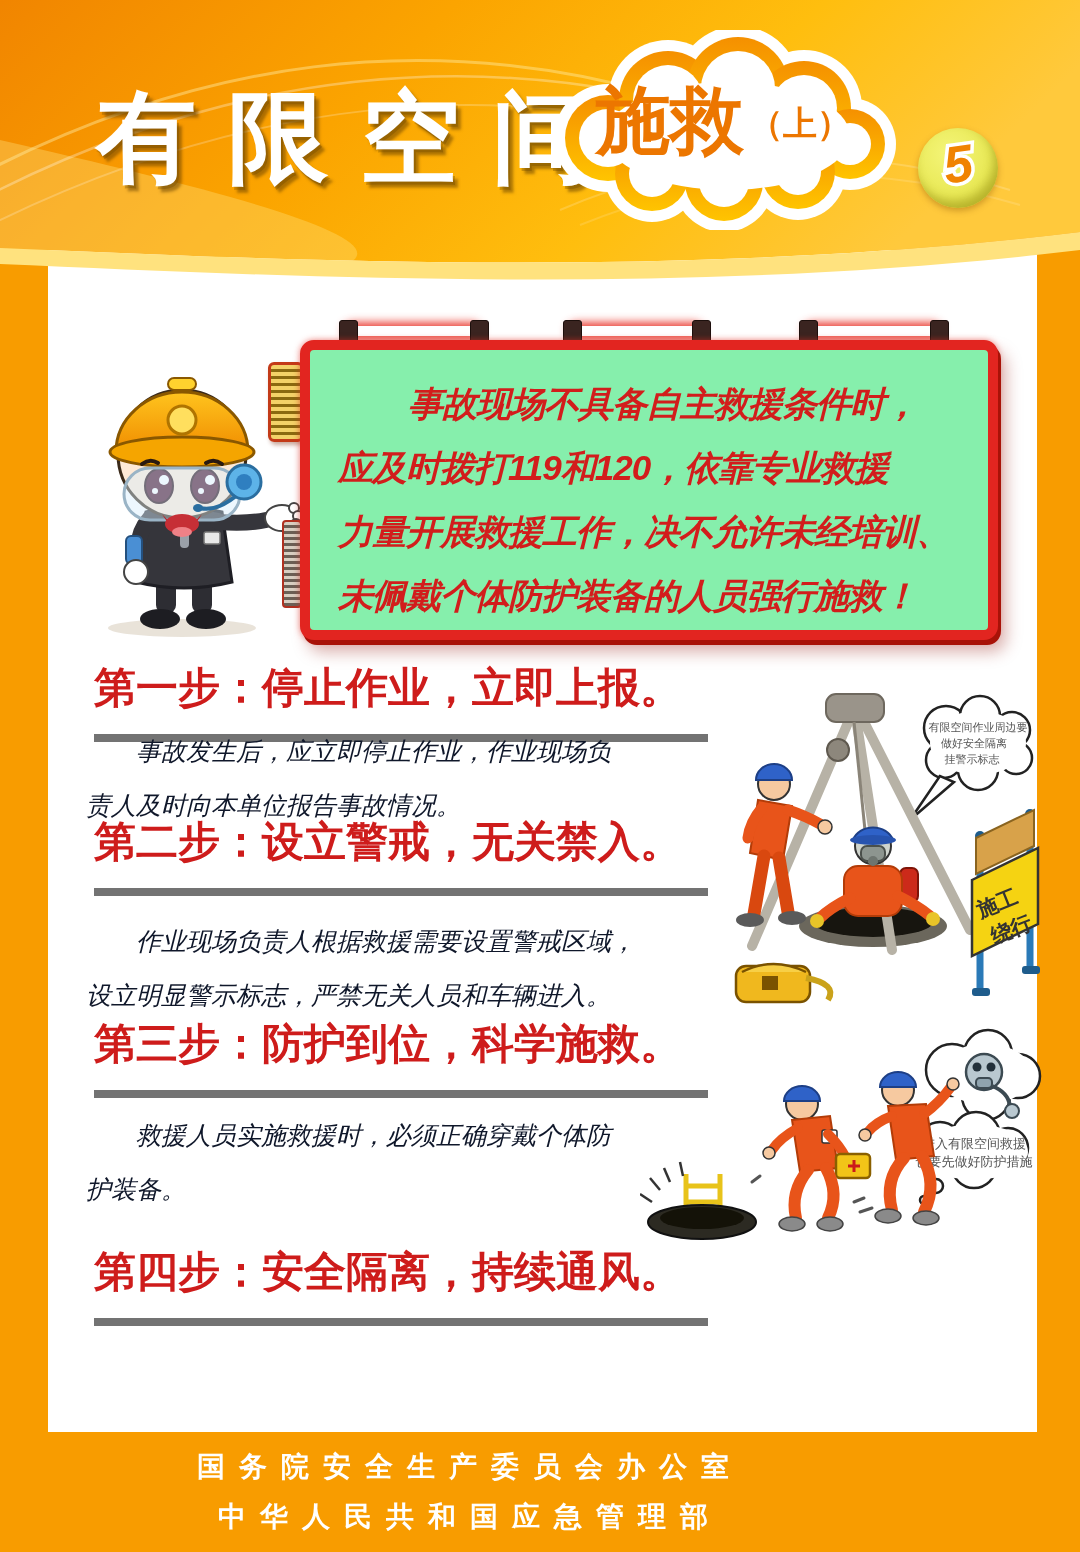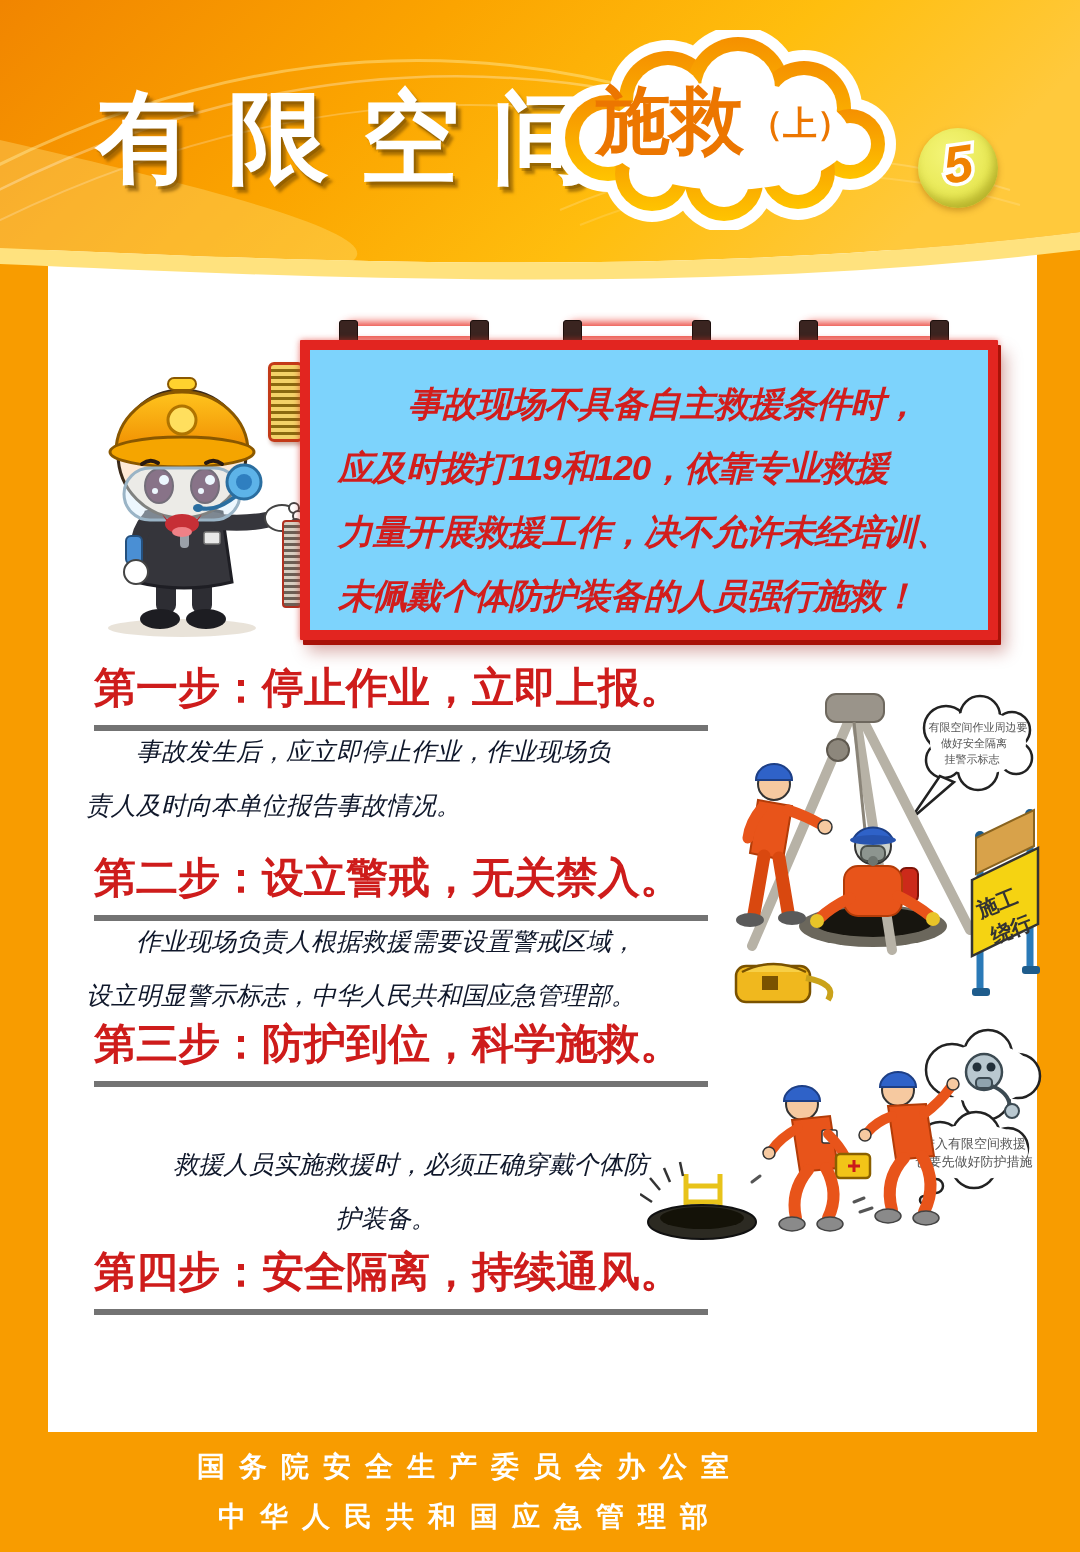--- a/index.html
+++ b/index.html
@@ -28,21 +28,21 @@
   .badge5 .n{
     position:absolute;left:0;top:6px;width:100%;text-align:center;
     font-size:52px;font-weight:bold;font-style:italic;transform:rotate(-8deg);
   }
   .badge5 .n.stroke{-webkit-text-stroke:7px #ffffff;color:#ffffff;}
   .badge5 .n.fill{color:#f08300;}
 
   
   .board{
     position:absolute;left:300px;top:340px;width:698px;height:300px;
-    background:#7dd3fc;border:10px solid #e22520;border-radius:1px;
+    background:#86efac;border:10px solid #e22520;border-radius:14px;
     box-shadow:3px 5px 0 #a81208, 8px 12px 16px rgba(150,30,20,.35), 0 0 6px rgba(230,50,40,.6);
     box-sizing:border-box;
   }
   .board-text{
     padding:22px 18px 0 28px;
     font-size:35px;line-height:64px;font-weight:bold;font-style:italic;
     color:#d21d1c;letter-spacing:-1px;white-space:pre-line;text-indent:2em;
   }
   .rail{position:absolute;height:10px;background:#ffffff;border-radius:5px;top:326px;
         box-shadow:0 0 9px 4px rgba(232,42,30,.85);}
@@ -59,29 +59,29 @@
     position:absolute;left:282px;top:520px;width:16px;height:84px;border-radius:4px;
     background:repeating-linear-gradient(180deg,#d8cfc2 0 3px,#6b6056 3px 6px);
     border:2px solid #b03020;
   }
 
   
   .step-title{
     position:absolute;left:94px;white-space:nowrap;
     font-size:42px;font-weight:bold;color:#ce1c1b;
   }
-  .step-title span{display:inline-block;border-bottom:6px solid #737373;padding:0 26px 9px 0;}
+  .step-title span{display:inline-block;border-bottom:8px solid #737373;padding:0 26px 18px 0;}
   .step-body{
     position:absolute;left:86px;
     font-size:25px;line-height:54px;color:#0f172a;font-weight:500;
     white-space:pre-line;text-indent:2em;letter-spacing:0;font-style:italic;
   }
   .t1{top:660px;} .b1{top:724px;width:600px;}
-  .t2{top:850px;font-family:Liberation Serif, serif;} .b2{top:914px;width:608px;}
-  .t3{top:1016px;} .b3{top:1137px;width:600px;text-align:center;}
+  .t2{top:814px;font-family:Liberation Serif, serif;} .b2{top:914px;width:608px;}
+  .t3{top:1016px;} .b3{top:1108px;width:600px;}
   .t4{top:1244px;text-align:center;} .b4{top:1306px;width:932px;}
 
   
   .illu1{position:absolute;left:678px;top:688px;width:362px;height:326px;}
   .illu2{position:absolute;left:640px;top:1026px;width:420px;height:234px;}
   .mascot{position:absolute;left:60px;top:336px;width:252px;height:304px;}
 
   
   .footer{
     position:absolute;left:0;top:1432px;width:940px;height:120px;
@@ -248,21 +248,21 @@
   <div class="step-title t1">
     <span>第一步：停止作业，立即上报。</span>
   </div>
   <div class="step-body b1">事故发生后，应立即停止作业，作业现场负
 责人及时向本单位报告事故情况。</div>
 
   <div class="step-title t2">
     <span>第二步：设立警戒，无关禁入。</span>
   </div>
   <div class="step-body b2">作业现场负责人根据救援需要设置警戒区域，
-设立明显警示标志，中华人民共和国应急管理部。</div>
+设立明显警示标志，严禁无关人员和车辆进入。</div>
 
   <div class="step-title t3">
     <span>第三步：防护到位，科学施救。</span>
   </div>
   <div class="step-body b3">救援人员实施救援时，必须正确穿戴个体防
 护装备。</div>
 
   <div class="step-title t4">
     <span>第四步：安全隔离，持续通风。</span>
   </div>

